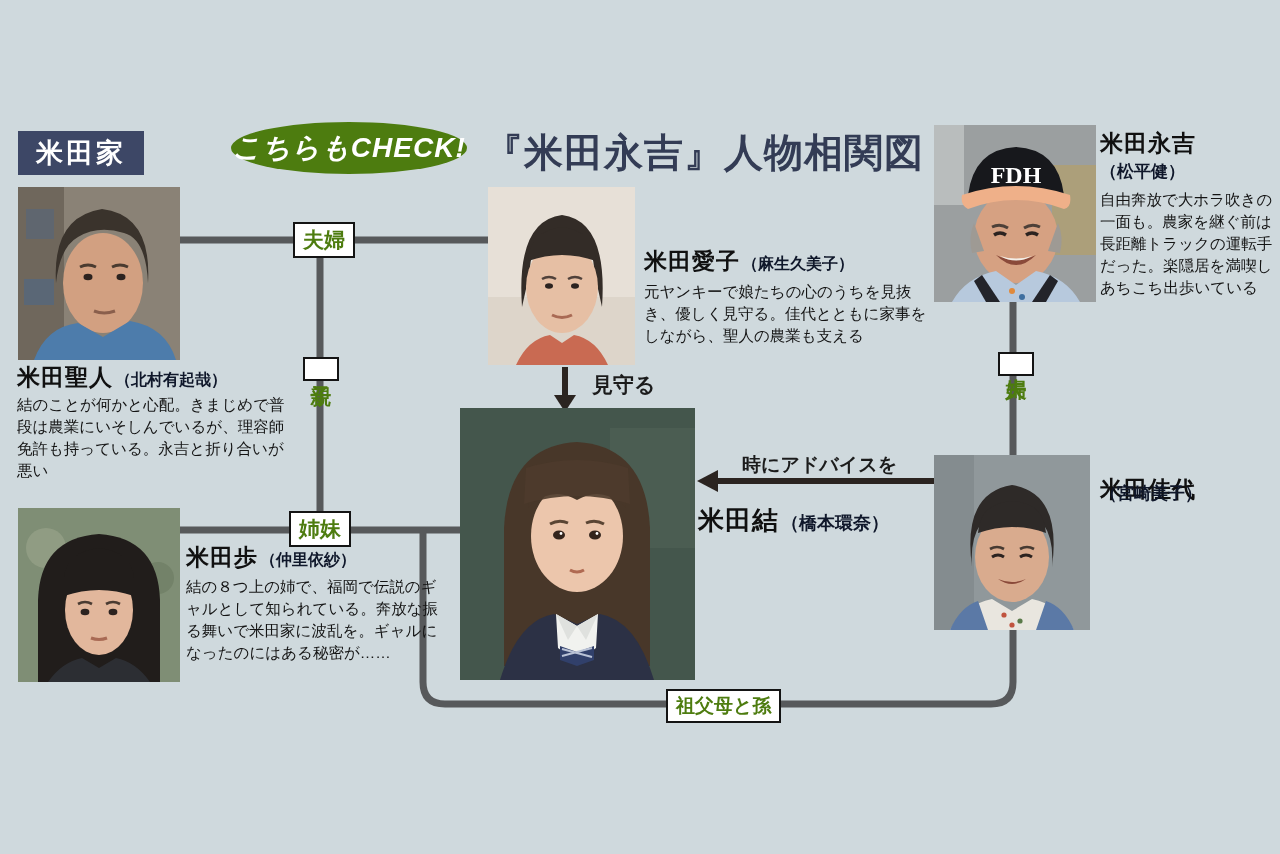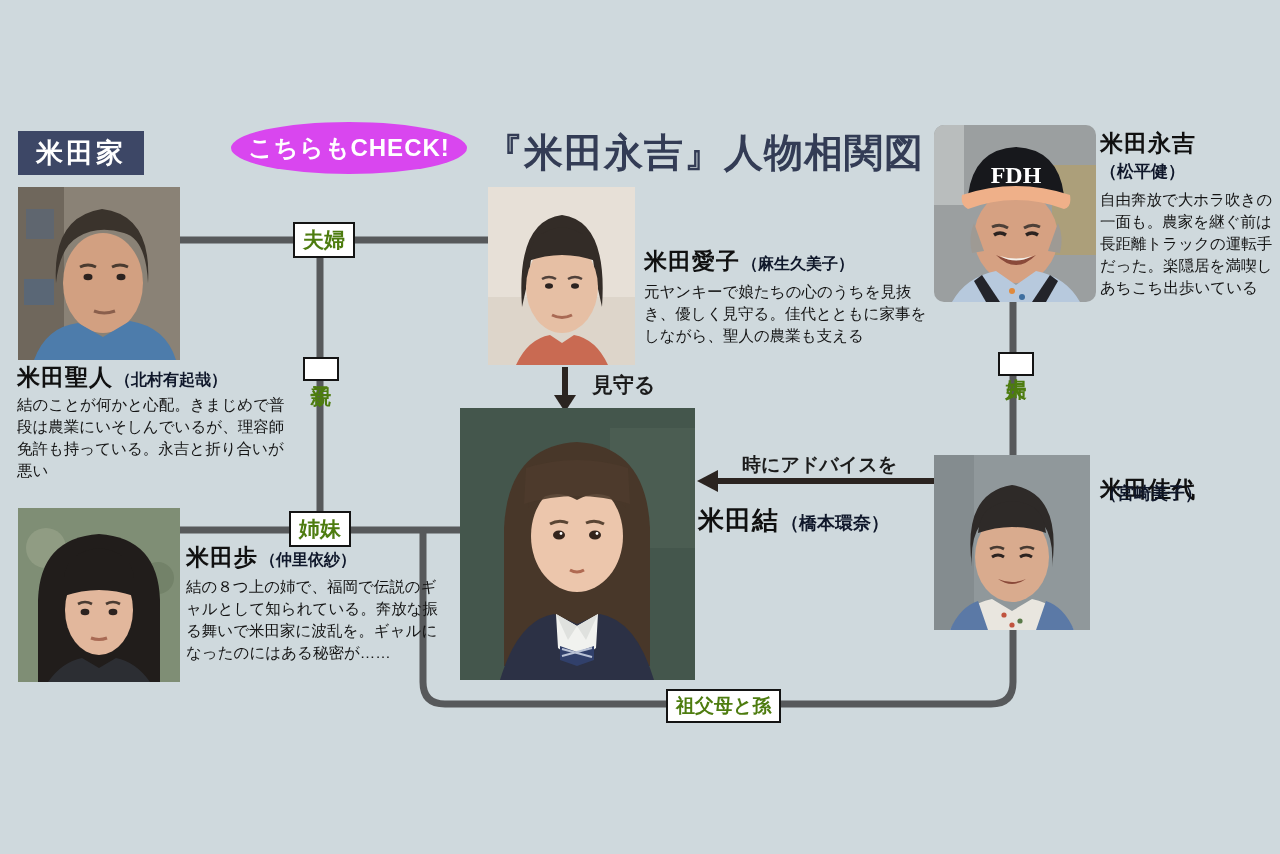--- a/index.html
+++ b/index.html
@@ -4,23 +4,23 @@
 <style>
   html,body{margin:0;padding:0;background:#cfd9dd;}
   .stage{position:relative;width:1280px;height:854px;background:#cfd9dd;overflow:hidden;
          font-family:"Liberation Sans",sans-serif;color:#161616;}
   .abs{position:absolute;}
   svg{display:block;}
 
   
   .family-tag{background:#3d4766;color:#fff;font-size:27px;font-weight:700;
               padding:4px 18px;letter-spacing:3px;}
-  .check-badge{background:#d946ef;color:#fff;border-radius:50%;width:236px;height:52px;
+  .check-badge{background:#4d7c0f;color:#fff;border-radius:50%;width:236px;height:52px;
                display:flex;align-items:center;justify-content:center;
-               font-size:24px;font-weight:700;letter-spacing:1px;}
+               font-size:28px;font-weight:700;font-style:italic;letter-spacing:1px;}
   .main-title{font-size:39px;font-weight:700;color:#333c55;letter-spacing:1px;}
 
   
   .rel{position:absolute;background:#fff;border:2px solid #141414;color:#4d7c0f;
        display:flex;align-items:center;justify-content:center;font-weight:600;z-index:4;}
   .rel.h{font-size:21px;padding:2px 8px;}
   .rel.v{writing-mode:vertical-rl;font-size:21px;padding:8px 2px;letter-spacing:2px;}
   .arrow-label{position:absolute;color:#1b1b1b;font-weight:600;z-index:4;}
 
   
@@ -86,21 +86,21 @@
       <path d="M40,74 Q42,44 74,40 Q106,44 108,74 Q74,62 40,74 Z" fill="#332c27"></path>
       <path d="M54,92 Q61,88 68,92" stroke="#50413a" stroke-width="2.5" fill="none"></path>
       <path d="M80,92 Q87,88 94,92" stroke="#50413a" stroke-width="2.5" fill="none"></path>
       <ellipse cx="61" cy="99" rx="4" ry="2.8" fill="#2c2320"></ellipse>
       <ellipse cx="87" cy="99" rx="4" ry="2.8" fill="#2c2320"></ellipse>
       <path d="M64,128 Q74,133 84,128" stroke="#a96a54" stroke-width="3" fill="none"></path>
       <path d="M28,178 Q40,152 62,148 L74,156 L86,148 Q108,152 120,178 Z" fill="#c96a52"></path>
     </svg>
   </div>
 
-  <div class="photo" style="left:934px;top:125px;width:162px;height:177px;border-radius:10px;">
+  <div class="photo" style="left:934px;top:125px;width:162px;height:177px;">
     <svg viewBox="0 0 162 177" preserveAspectRatio="none">
       <rect width="162" height="177" fill="#9b9fa0"></rect>
       <rect x="118" y="40" width="44" height="90" fill="#c2a04c" opacity=".45"></rect>
       <rect x="0" y="0" width="30" height="80" fill="#b9bdbd"></rect>
       <ellipse cx="82" cy="112" rx="42" ry="46" fill="#d6a182"></ellipse>
       <path d="M40,98 Q34,112 38,128 L50,126 Z" fill="#9e9a94"></path>
       <path d="M124,98 Q130,112 126,128 L114,126 Z" fill="#9e9a94"></path>
       <path d="M34,70 Q40,24 82,22 Q124,24 130,70 Z" fill="#17181c"></path>
       <path d="M28,70 Q82,52 136,70 Q138,82 130,84 Q82,66 34,84 Q26,80 28,70 Z" fill="#efb089"></path>
       <text x="82" y="58" font-size="24" font-weight="bold" fill="#ffffff" text-anchor="middle" font-family="Liberation Serif, serif">FDH</text>

